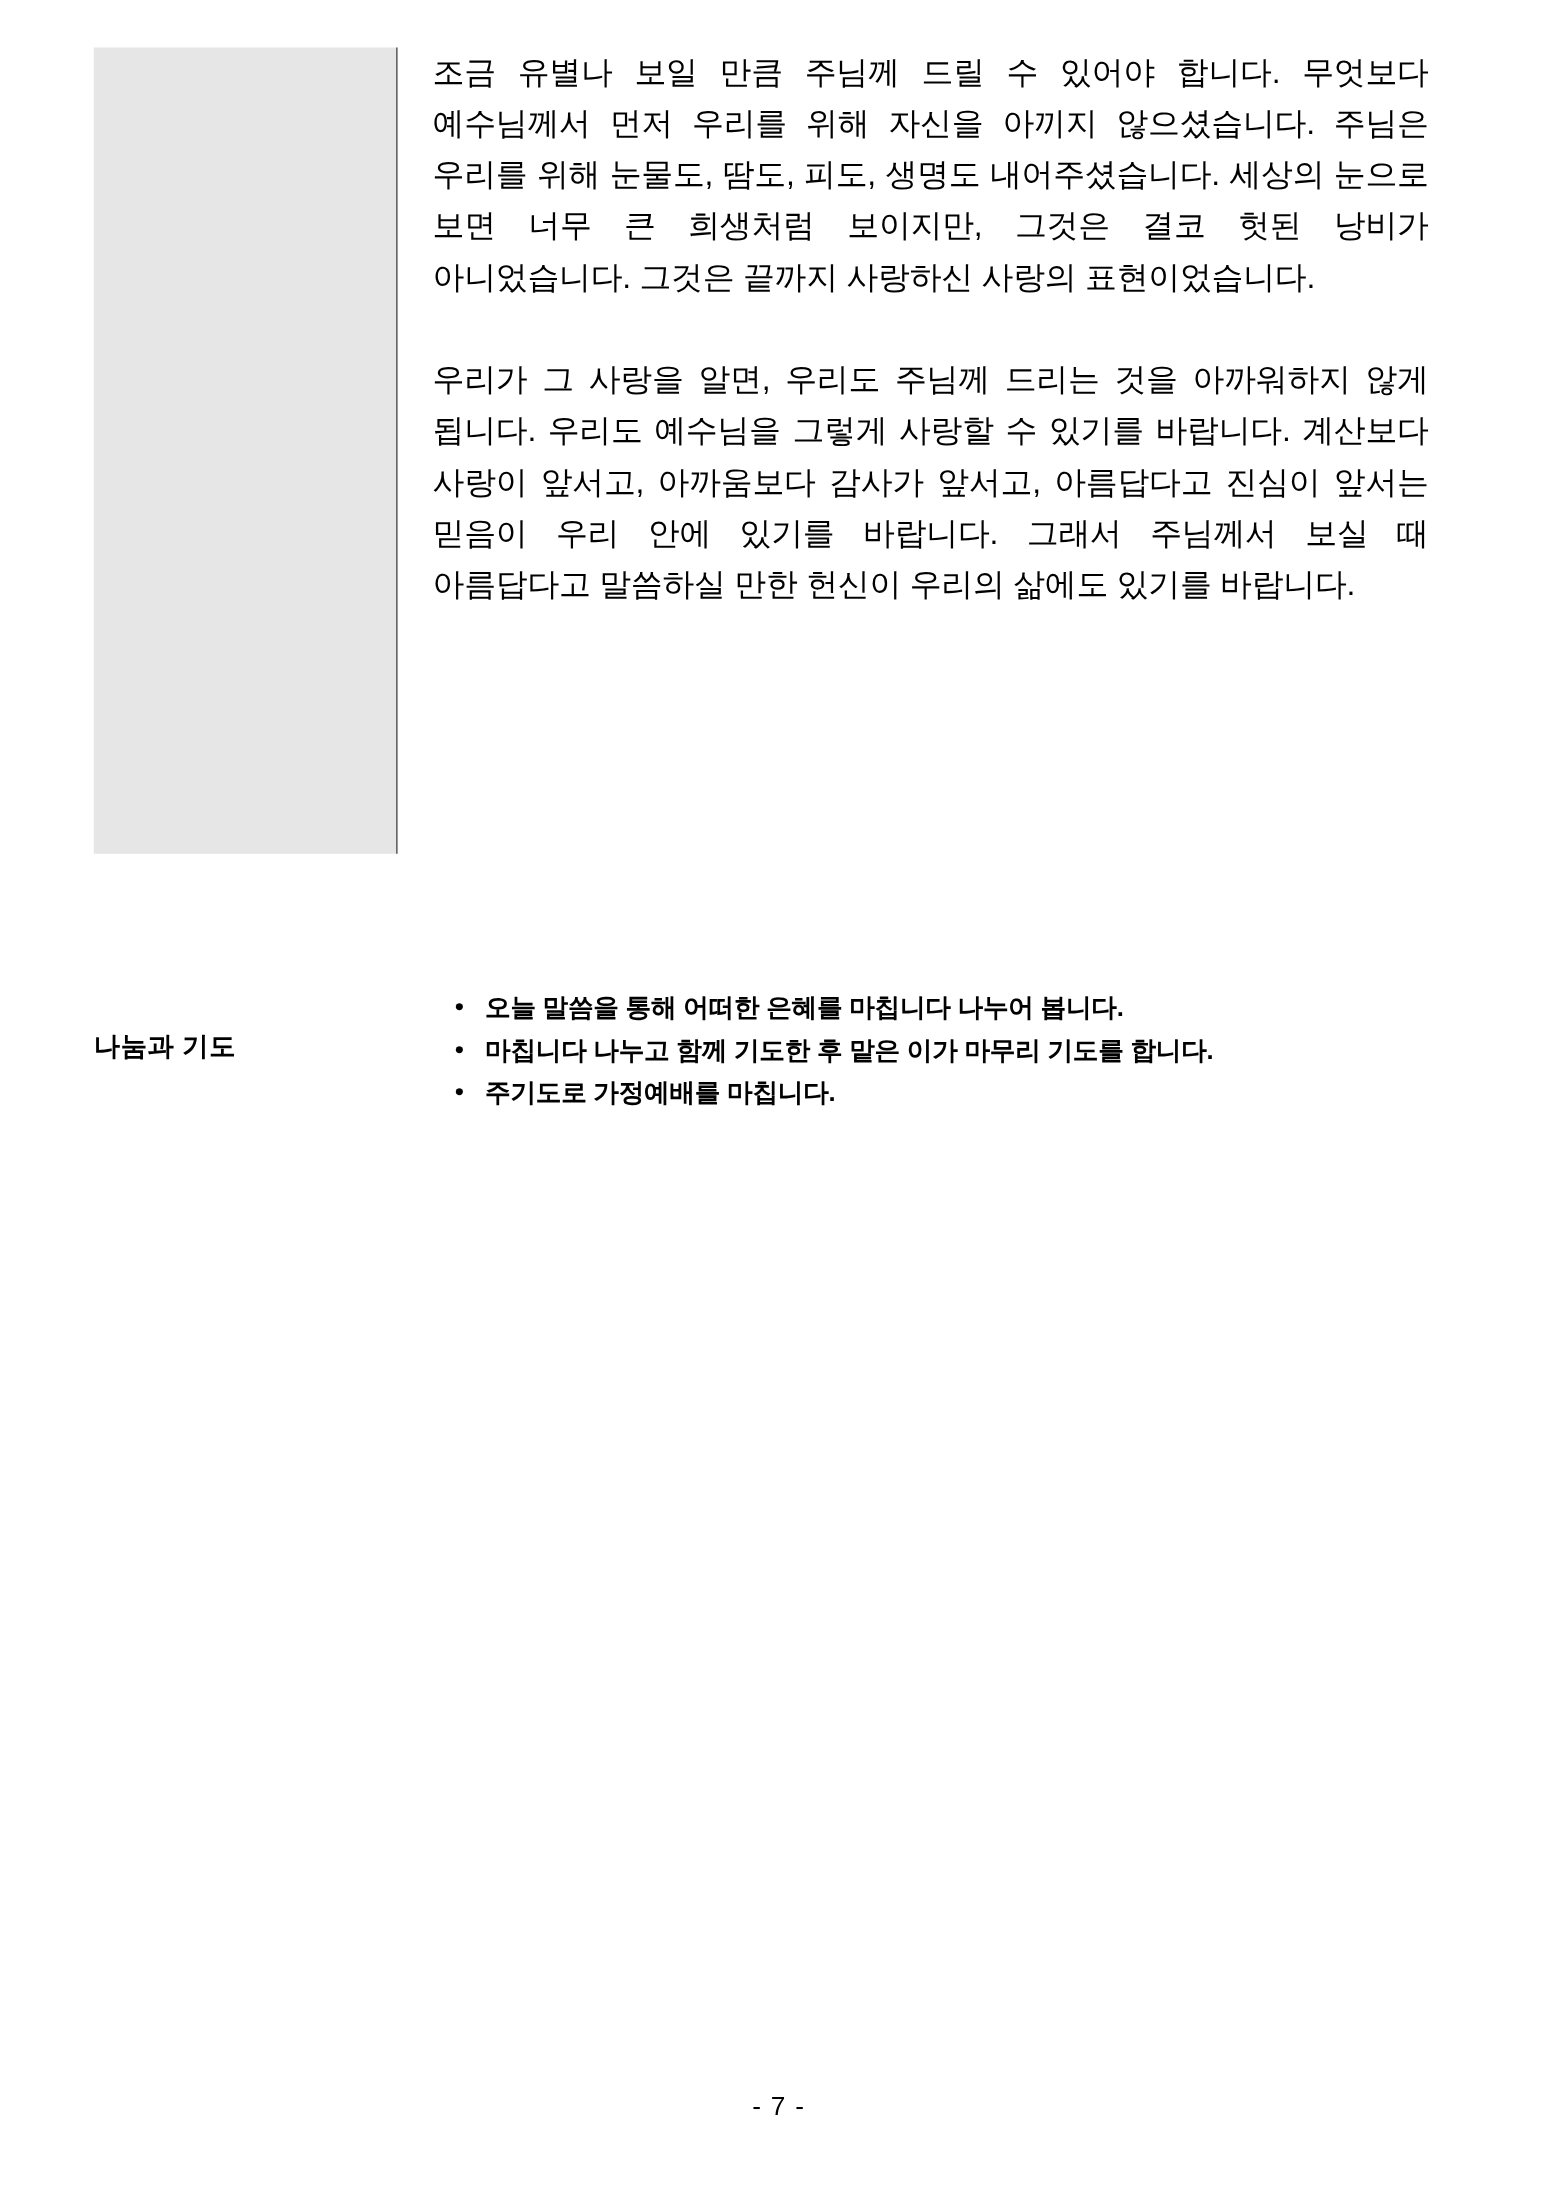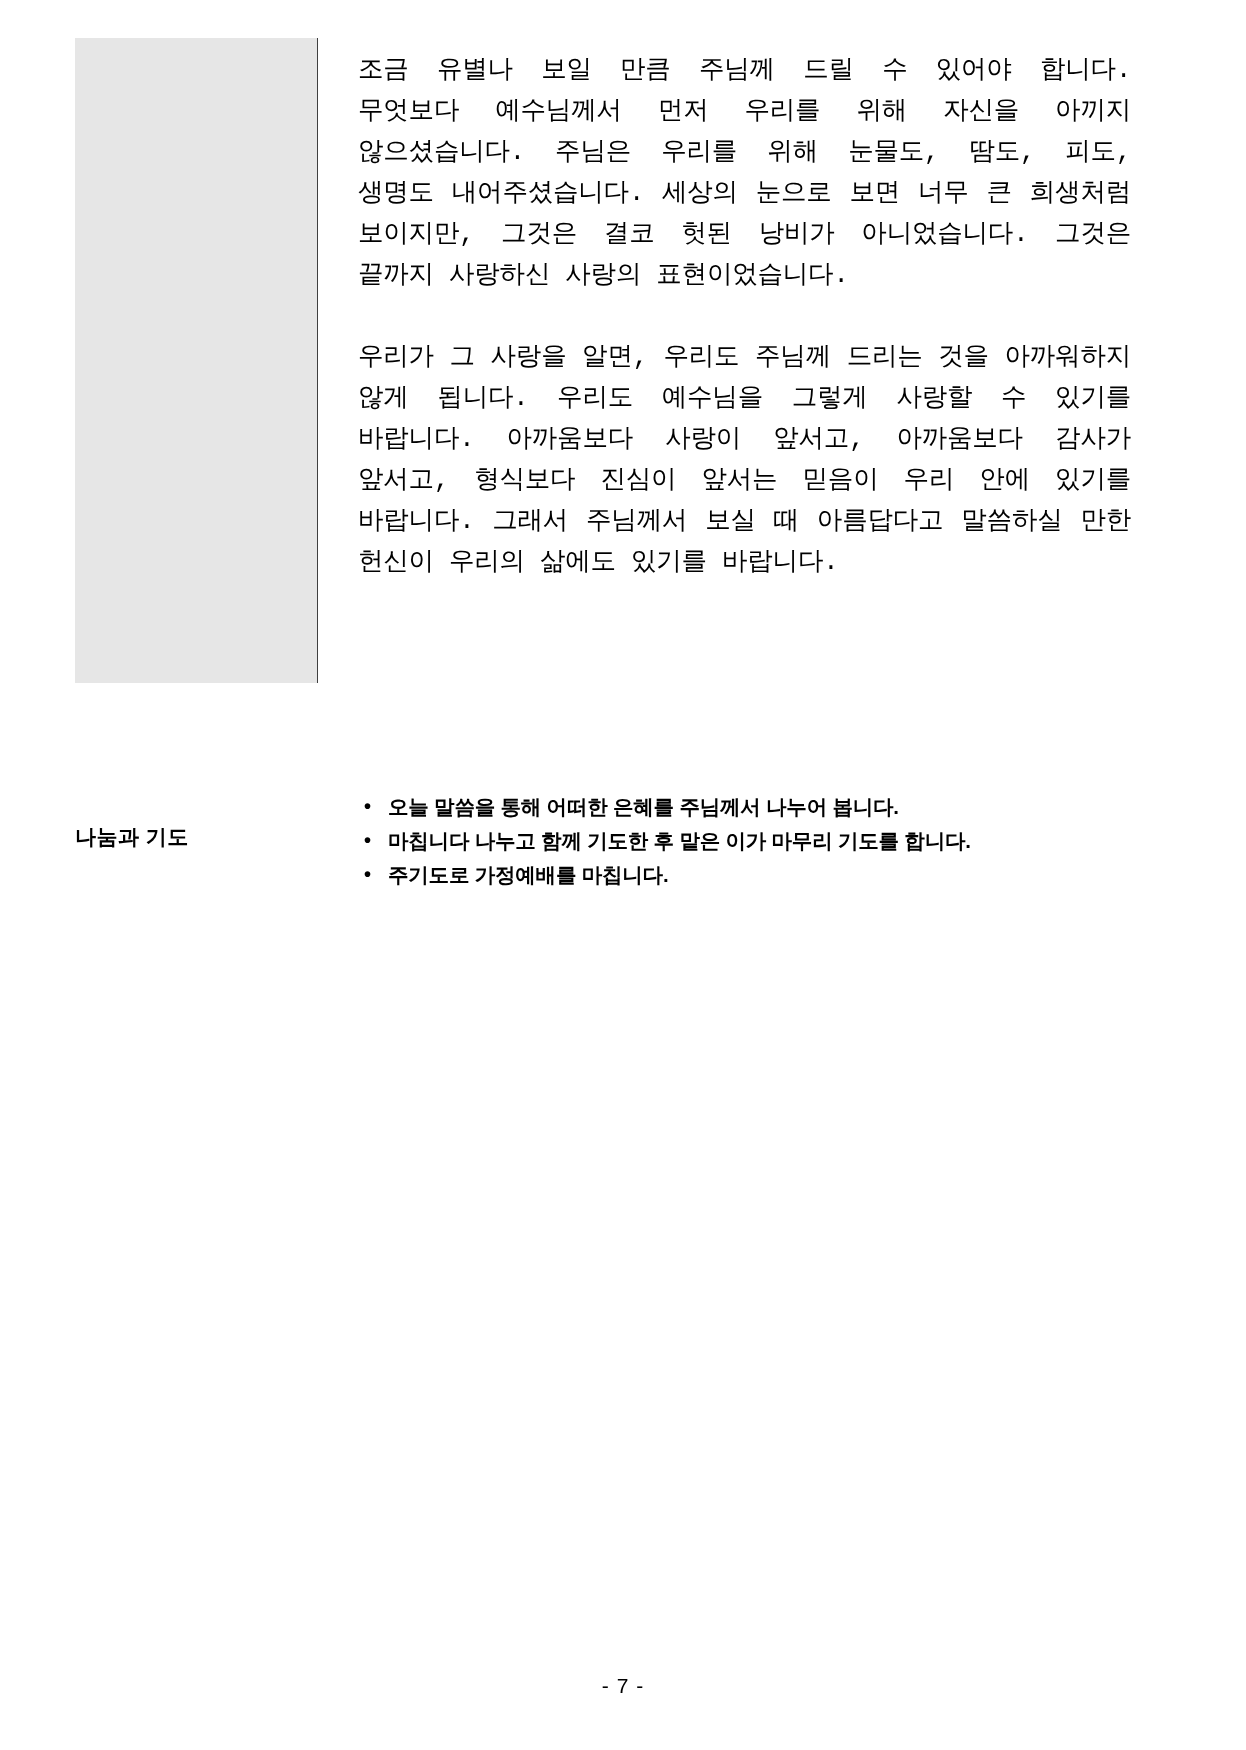--- a/index.html
+++ b/index.html
@@ -45,23 +45,22 @@
     padding: 0 0 0 28px;
     box-sizing: border-box;
   }
 
   .para {
     font-size: 25.5px;
     line-height: 41px;
     text-align: justify;
     text-justify: inter-word;
     letter-spacing: -0.2px;
-    margin: 12px;
+    margin: 0;
     word-break: keep-all;
-    font-family: Liberation Mono, monospace;
   }
   .para + .para {
     margin-top: 41px;
   }
 
   
   .share-block {
     position: absolute;
     left: 75px;
     top: 790px;
@@ -119,31 +118,31 @@
 </style>
 </head>
 <body>
 
 <div class="doc">
 
   <div class="sermon-table">
     <div class="sermon-left"></div>
     <div class="sermon-right">
       <p class="para">조금 유별나 보일 만큼 주님께 드릴 수 있어야 합니다. 무엇보다 예수님께서 먼저 우리를 위해 자신을 아끼지 않으셨습니다. 주님은 우리를 위해 눈물도, 땀도, 피도, 생명도 내어주셨습니다. 세상의 눈으로 보면 너무 큰 희생처럼 보이지만, 그것은 결코 헛된 낭비가 아니었습니다. 그것은 끝까지 사랑하신 사랑의 표현이었습니다.</p>
-      <p class="para">우리가 그 사랑을 알면, 우리도 주님께 드리는 것을 아까워하지 않게 됩니다. 우리도 예수님을 그렇게 사랑할 수 있기를 바랍니다. 아까움보다 사랑이 앞서고, 아까움보다 감사가 앞서고, 형식보다 진심이 앞서는 믿음이 우리 안에 있기를 바랍니다. 그래서 주님께서 보실 때 아름답다고 말씀하실 만한 헌신이 우리의 삶에도 있기를 바랍니다.</p>
+      <p class="para">우리가 그 사랑을 알면, 우리도 주님께 드리는 것을 아까워하지 않게 됩니다. 우리도 예수님을 그렇게 사랑할 수 있기를 바랍니다. 계산보다 사랑이 앞서고, 아까움보다 감사가 앞서고, 아름답다고 진심이 앞서는 믿음이 우리 안에 있기를 바랍니다. 그래서 주님께서 보실 때 아름답다고 말씀하실 만한 헌신이 우리의 삶에도 있기를 바랍니다.</p>
     </div>
   </div>
 
   <div class="share-block">
     <div class="share-label-cell">
       <span class="share-label">나눔과 기도</span>
     </div>
     <div class="share-list-cell">
       <ul class="share-list">
-        <li>오늘 말씀을 통해 어떠한 은혜를 주님께서 나누어 봅니다.</li>
+        <li>오늘 말씀을 통해 어떠한 은혜를 마칩니다 나누어 봅니다.</li>
         <li>마칩니다 나누고 함께 기도한 후 맡은 이가 마무리 기도를 합니다.</li>
         <li>주기도로 가정예배를 마칩니다.</li>
       </ul>
     </div>
   </div>
 
   <div class="page-number">- 7 -</div>
 
 </div>
 

